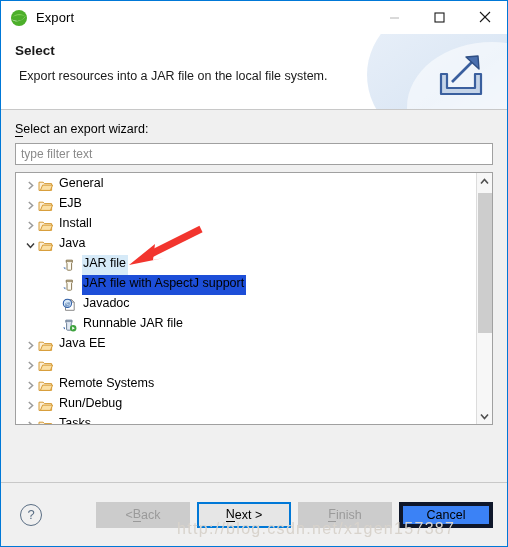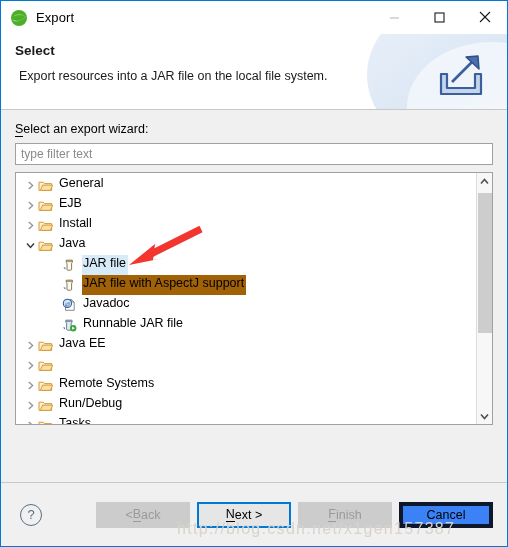--- a/index.html
+++ b/index.html
@@ -322,21 +322,21 @@
             <span class="lbl" style="background: rgb(214, 234, 248);">JAR file</span>
           </div>
           <div class="row child sel">
             <span class="ico">
               <svg width="15" height="14" viewBox="0 0 15 14">
                 <path d="M4.3 2.3 L10.3 2.3 L10.3 4.2 Q10.3 4.9 9.6 5.2 L9.6 11.4 Q9.6 12.2 8.6 12.2 L6 12.2 Q5 12.2 5 11.4 L5 5.2 Q4.3 4.9 4.3 4.2 Z" fill="#fdfaf0" stroke="#8a7a55" stroke-width="1"></path>
                 <path d="M4.3 2.3 L10.3 2.3 L10.3 3.6 L4.3 3.6 Z" fill="#e8dcc0" stroke="#8a7a55" stroke-width=".8"></path>
                 <path d="M1.4 9.4 L3.4 9.4 L3.4 11.4 Z" fill="#2f5fa8"></path>
               </svg>
             </span>
-            <span class="lbl" style="background: #a16207;">JAR file with AspectJ support</span>
+            <span class="lbl" style="background: #1d4ed8;">JAR file with AspectJ support</span>
           </div>
           <div class="row child">
             <span class="ico">
               <svg width="15" height="14" viewBox="0 0 15 14">
                 <path d="M3.5 1.6 L9.6 1.6 L12.2 4.2 L12.2 12.3 L3.5 12.3 Z" fill="#ffffff" stroke="#8a8a8a" stroke-width="1"></path>
                 <path d="M9.6 1.6 L9.6 4.2 L12.2 4.2 Z" fill="#e0e0e0" stroke="#8a8a8a" stroke-width=".8"></path>
                 <circle cx="5.4" cy="5.4" r="4.1" fill="#d8e8f7" stroke="#2f5fa8" stroke-width="1.1"></circle>
                 <text x="5.4" y="7.7" font-size="6" text-anchor="middle" fill="#1a4b8f" font-family="Liberation Serif, serif">@</text>
               </svg>
             </span>

